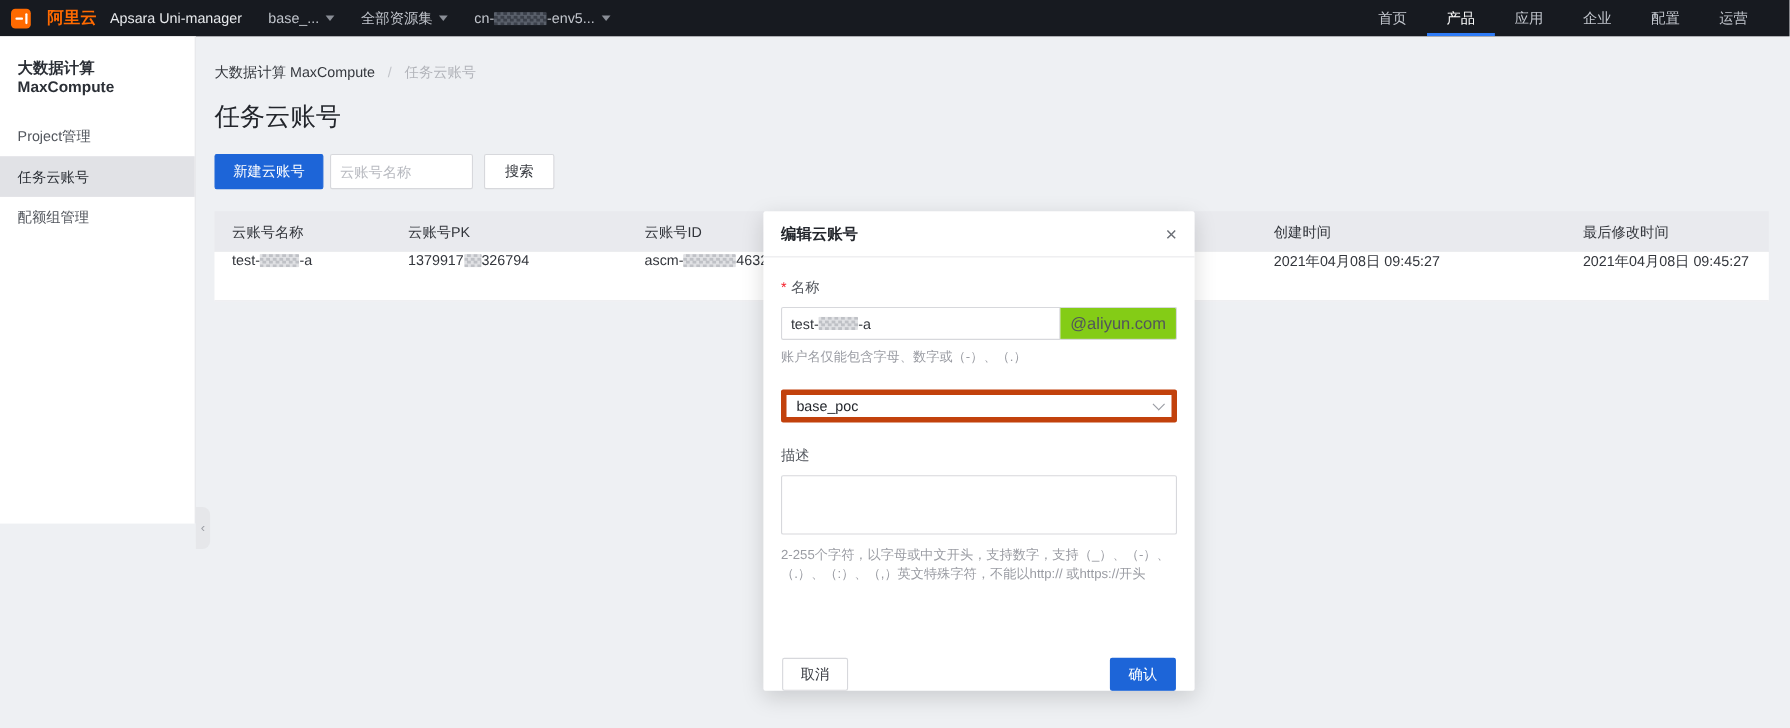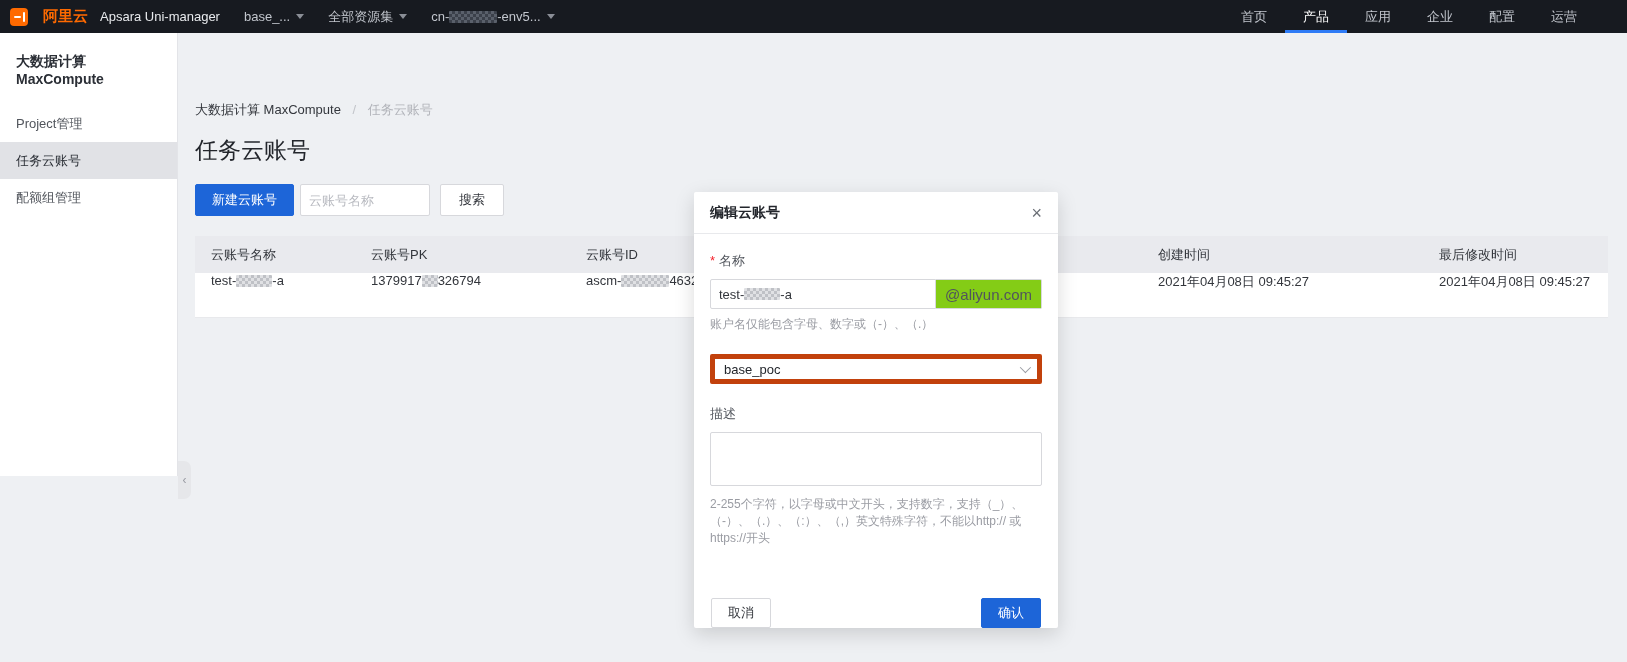--- a/index.html
+++ b/index.html
@@ -9,33 +9,33 @@
   
   .topbar { height:33px; background:#171a20; display:flex; align-items:stretch; color:#c2c6cd; }
   .brand { display:flex; align-items:center; padding:0 12px 0 10px; }
   .logo-mark { width:18px; height:18px; background:#ff6a00; border-radius:4px; position:relative; display:inline-block; }
   .logo-mark::before { content:""; position:absolute; left:4px; top:8px; width:7px; height:2px; background:#fff; border-radius:1px; }
   .logo-mark::after { content:""; position:absolute; right:3px; top:4px; width:2px; height:10px; background:#fff; border-radius:1px; }
   .logo-text { color:#ff6a00; font-weight:bold; font-size:15px; margin-left:15px; }
   .product-name { color:#e8eaed; margin-left:12px; font-size:13px; }
   .top-dd { display:flex; align-items:center; padding:0 12px; cursor:pointer; font-size:13px; }
   .caret { width:0; height:0; border-left:4px solid transparent; border-right:4px solid transparent; border-top:5px solid #8a8e96; margin-left:6px; display:inline-block; }
-  .top-menu { margin-left:auto; display:flex; align-items:stretch; padding-right:32px; }
+  .top-menu { margin-left:auto; display:flex; align-items:stretch; padding-right:20px; }
   .top-menu-item { display:flex; align-items:center; padding:0 18px; cursor:pointer; color:#c2c6cd; }
   .top-menu-item.active { color:#fff; box-shadow:inset 0 -3px 0 #2e7bf6; }
 
   
   .app { display:flex; height:443px; position:relative; }
   .sidebar { width:178px; background:#fff; border-right:1px solid #e3e4e8; flex:0 0 178px; }
   .sidebar-title { padding:20px 16px 18px; font-size:14px; font-weight:bold; color:#2b2f36; }
   .side-item { height:37px; line-height:37px; padding-left:16px; color:#51555c; cursor:pointer; }
   .side-item.active { background:#e1e2e6; color:#2b2f36; }
   .collapse-handle { position:absolute; left:178px; top:428px; width:13px; height:38px; background:#e6e7ea; border-radius:0 7px 7px 0; color:#9a9ca3; display:flex; align-items:center; justify-content:center; font-size:12px; cursor:pointer; z-index:2; }
 
-  .main { flex:1; padding:0 19px 14px 17px;margin-top:44px; }
+  .main { flex:1; padding:0 19px 14px 17px; }
   .breadcrumb { margin-top:24px; font-size:13px; color:#b2b4ba; }
   .crumb-root { color:#33363c; cursor:pointer; }
   .crumb-sep { margin:0 8px; color:#c2c4c9; }
   .page-title { margin-top:16px; font-size:23px; font-weight:500; color:#23262c; }
 
   .toolbar { margin-top:18px; display:flex; align-items:center; }
   .btn { height:32px; border-radius:2px; font-size:13px; cursor:pointer; border:1px solid #d7d8dc; background:#fff; color:#33363c; padding:0 16px; }
   .btn-primary { background:#1d65d8; border-color:#1d65d8; color:#fff; }
   .toolbar .search-input { height:32px; width:130px; border:1px solid #d7d8dc; border-radius:2px; margin-left:6px; padding:0 8px; font-size:13px; color:#333; background:#fff; }
   .toolbar .search-input::placeholder { color:#b8bac0; }
@@ -52,21 +52,21 @@
   .col4 { width:281px; flex:0 0 281px; }
   .col5 { width:185px; flex:0 0 185px; }
 
   
   .cz { display:inline-block; height:12px; vertical-align:-2px; border-radius:1px;
         background:repeating-conic-gradient(#bfc1c6 0% 25%, #e0e1e4 0% 50%); background-size:6px 6px; }
   .cz-dark { background:repeating-conic-gradient(#3b404a 0% 25%, #5a606b 0% 50%); background-size:6px 6px; }
   .cz-xs { width:16px; } .cz-s { width:24px; } .cz-m { width:36px; } .cz-l { width:48px; }
 
   
-  .modal { position:fixed; left:694px; top:192px; width:364px; height:436px; background:#fff; z-index:10;
+  .modal { position:fixed; left:694px; top:192px; width:392px; height:436px; background:#fff; z-index:10;
            box-shadow:0 6px 20px rgba(0,0,0,0.15); border-radius:2px; display:flex; flex-direction:column; }
   .modal-header { height:42px; flex:0 0 42px; display:flex; align-items:center; justify-content:space-between;
                   padding:0 16px; border-bottom:1px solid #e8e9ec; }
   .modal-title { font-size:14px; font-weight:bold; color:#23262c; }
   .modal-close { font-size:18px; color:#6b6f76; cursor:pointer; line-height:1; }
   .modal-body { padding:18px 16px 0; flex:1 1 auto; }
   .field-label { font-size:13px; color:#51555c; margin-bottom:9px; }
   .req { color:#f5222d; margin-right:4px; }
   .input-group { display:flex; height:30px; }
   .fake-input { flex:1 1 auto; border:1px solid #d7d8dc; border-radius:2px 0 0 2px; display:flex; align-items:center;

